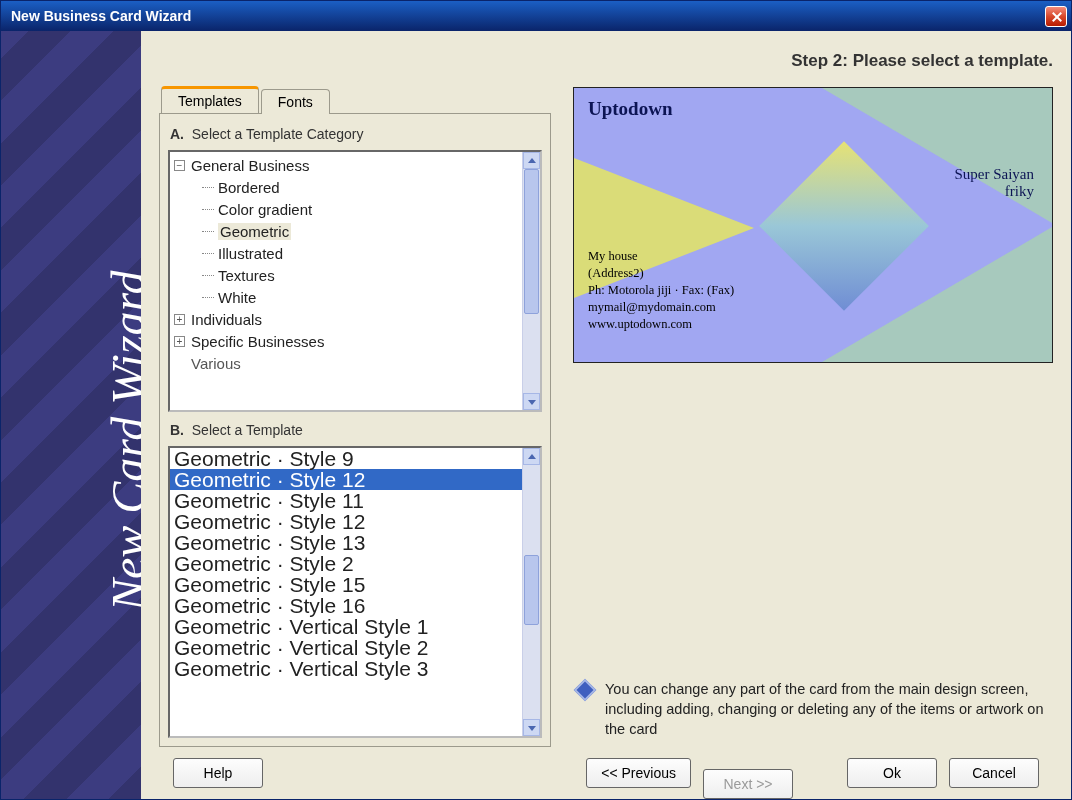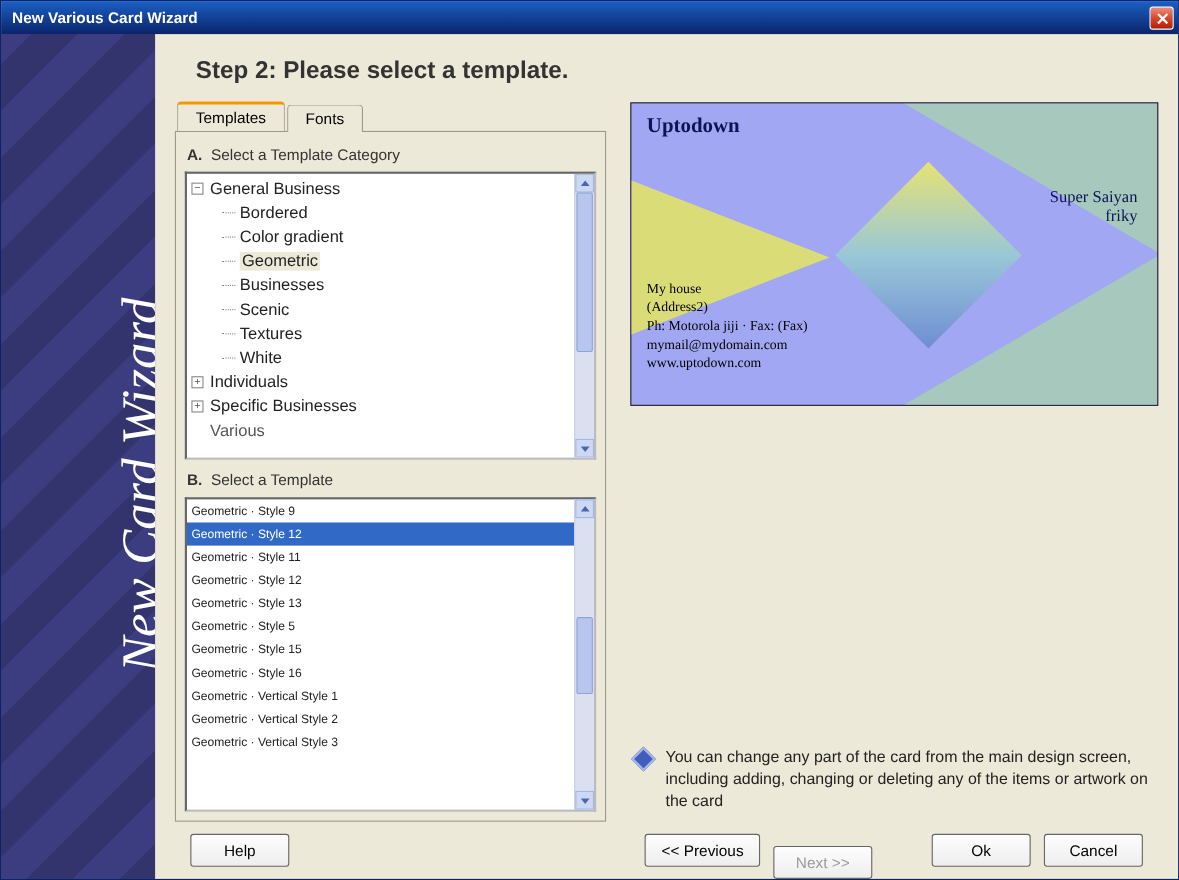--- a/index.html
+++ b/index.html
@@ -79,23 +79,24 @@
     top: 580px;
   }
   .main {
     flex: 1;
     padding: 16px 18px 0 18px;
     display: flex;
     flex-direction: column;
   }
   .step-heading {
     font-weight: bold;
-    font-size: 22px;
+    font-size: 17px;
     color: #333;
     margin: 4px 0 14px 19px;
+    text-align: right;
   }
   .columns {
     display: flex;
     gap: 22px;
     flex: 1;
     min-height: 0;
   }
   .left-col {
     width: 392px;
     display: flex;
@@ -189,21 +190,21 @@
   .sb-track { flex:1; position:relative; }
   .sb-thumb {
     position:absolute; left:1px; right:1px;
     background:#b8c6ed; border:1px solid #8ea2db;
     border-radius:2px;
   }
   .list-box {
     background:#fff; border:2px inset #bbb;
     flex:1; display:flex; min-height: 230px;
   }
-  .list-items { flex:1; font-size:11px; color:#222; overflow:hidden; }
+  .list-items { flex:1; font-size:21px; color:#222; overflow:hidden; }
   .li { height:21px; padding:0 4px; display:flex; align-items:center; cursor:pointer; }
   .li.sel { background:#3169c6; color:#fff; }
 
   .right-col {
     flex: 1;
     display:flex;
     flex-direction:column;
   }
   .preview {
     height: 276px;
@@ -285,21 +286,21 @@
     color:#9a9a9a; cursor:default;margin-top:21px;
   }
   .bb-spacer { flex:1; }
   .bb-gap { width: 30px; }
 </style>
 </head>
 <body>
 
 <div class="window">
   <div class="titlebar">
-    <span>New Various Card Wizard</span>
+    <span>New Business Card Wizard</span>
     <span class="spacer"></span>
     <div class="closebtn"></div>
   </div>
 
   <div class="body-area">
     <div class="sidebar">
       <div class="sidebar-stripes"></div>
       <div class="sidebar-text">New Card Wizard</div>
     </div>
 
@@ -333,25 +334,21 @@
                 <div class="tree-item child">
                     <span class="dotted"></span>
                     <span class="lbl">Color gradient</span>
                   </div>
                 <div class="tree-item child sel">
                     <span class="dotted"></span>
                     <span class="lbl">Geometric</span>
                   </div>
                 <div class="tree-item child">
                     <span class="dotted"></span>
-                    <span class="lbl">Businesses</span>
-                  </div>
-                <div class="tree-item child">
-                    <span class="dotted"></span>
-                    <span class="lbl">Scenic</span>
+                    <span class="lbl">Illustrated</span>
                   </div>
                 <div class="tree-item child">
                     <span class="dotted"></span>
                     <span class="lbl">Textures</span>
                   </div>
                 <div class="tree-item child">
                     <span class="dotted"></span>
                     <span class="lbl">White</span>
                   </div>
                 <div class="tree-item">
@@ -385,21 +382,21 @@
               <span>Select a Template</span>
             </div>
 
             <div class="list-box">
               <div class="list-items">
                 <div class="li">Geometric · Style 9</div>
                 <div class="li sel">Geometric · Style 12</div>
                 <div class="li">Geometric · Style 11</div>
                 <div class="li">Geometric · Style 12</div>
                 <div class="li">Geometric · Style 13</div>
-                <div class="li">Geometric · Style 5</div>
+                <div class="li">Geometric · Style 2</div>
                 <div class="li">Geometric · Style 15</div>
                 <div class="li">Geometric · Style 16</div>
                 <div class="li">Geometric · Vertical Style 1</div>
                 <div class="li">Geometric · Vertical Style 2</div>
                 <div class="li">Geometric · Vertical Style 3</div>
               </div>
               <div class="scrollbar-v">
                 <div class="sb-btn">
                     <span class="arr-up"></span>
                   </div>

